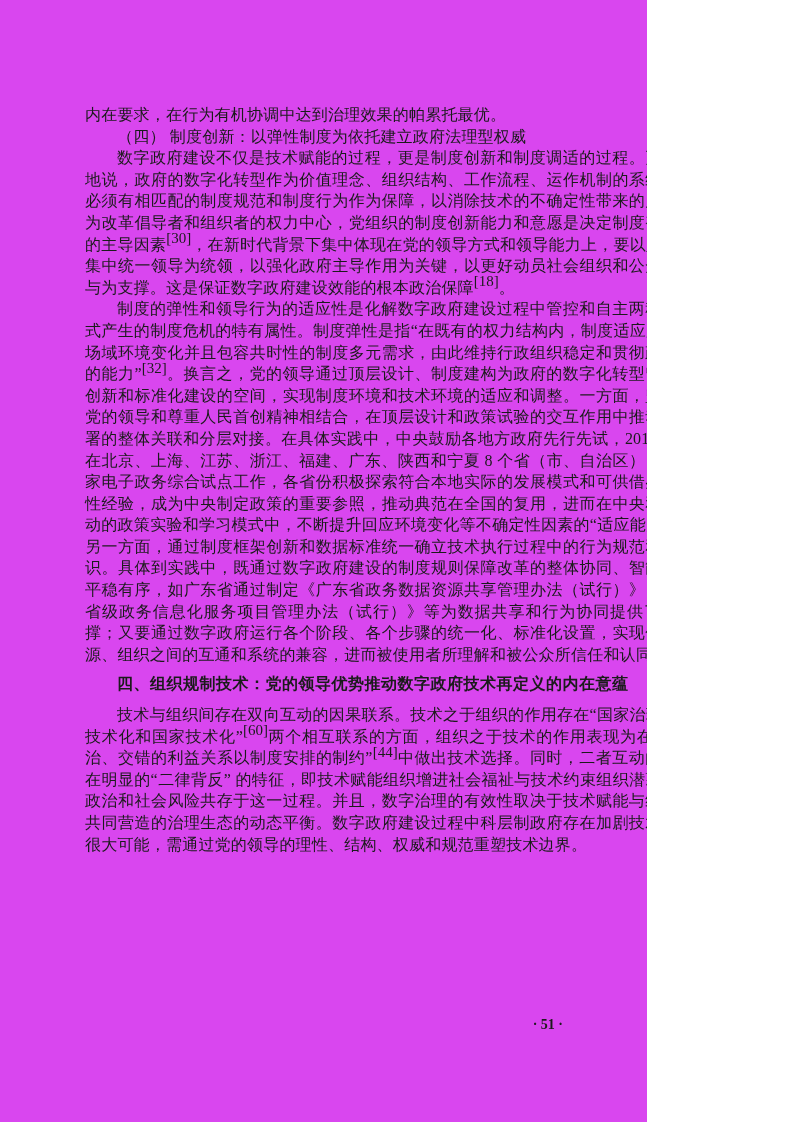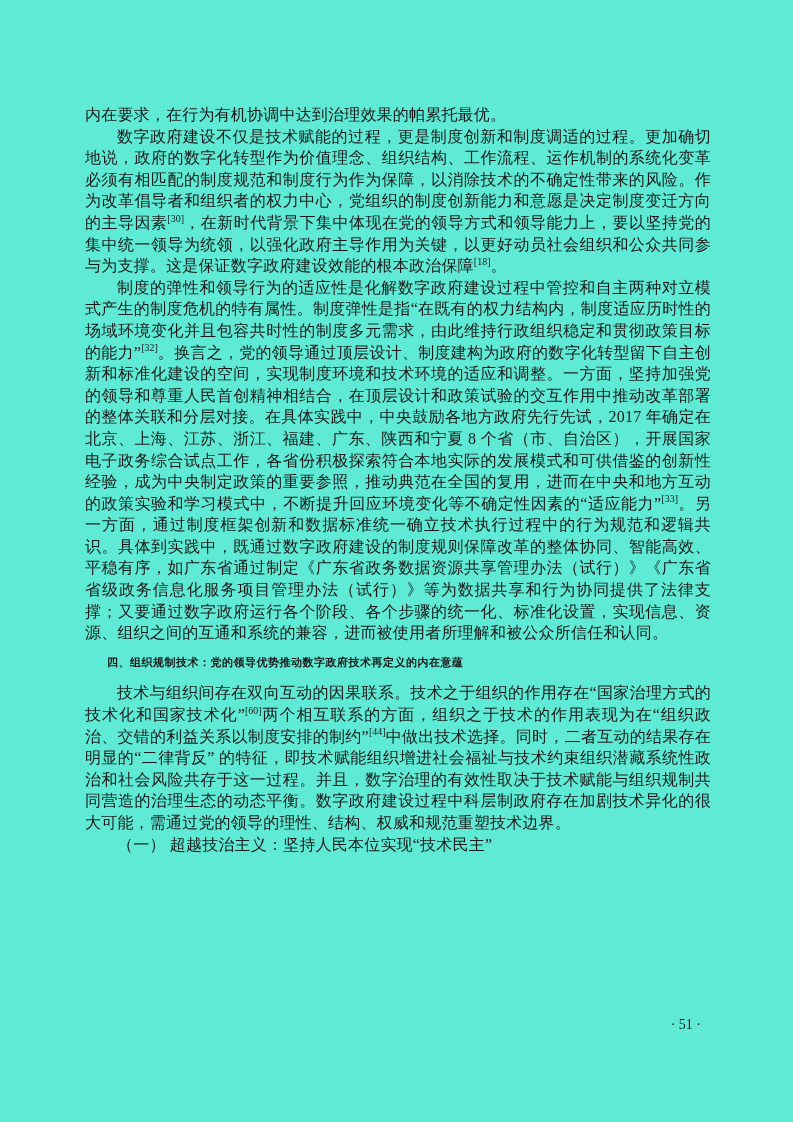--- a/index.html
+++ b/index.html
@@ -2,23 +2,23 @@
 <html lang="zh"><head>
 <meta charset="utf-8">
 <style>
   html, body {
     margin: 0;
     padding: 0;
     background: #ffffff;
   }
   .page {
     position: relative;
-    width: 793px;
+    width: 647px;
     height: 1122px;
-    background: #5eead4;
+    background: #d946ef;
     overflow: hidden;
     font-family: "Liberation Serif", "DejaVu Serif", serif;
     color: #1b1b1b;
   }
   .content {
     position: absolute;
     left: 85px;
     top: 104px;
     width: 626px;
     font-size: 16px;
@@ -34,48 +34,49 @@
   .content p.paragraph,
   .content p.subheading {
     text-indent: 2em;
   }
   .content p.continuation {
     text-indent: 0;
   }
   .content p.heading {
     font-family: "Liberation Sans", "DejaVu Sans", sans-serif;
     font-weight: 700;
-    font-size: 11px;
+    font-size: 16px;
     text-indent: 2em;
     margin: 8px 0 9px 0;
     letter-spacing: 0.5px;
   }
   sup.fn {
-    font-size: 10px;
+    font-size: 15px;
     line-height: 0;
     vertical-align: super;
     letter-spacing: 0;
     margin-top: 30px;
   }
   .page-number {
     position: absolute;
     top: 1016px;
-    right: 92px;
+    right: 84px;
     font-size: 14px;
     line-height: 18px;
     font-family: "Liberation Serif", "DejaVu Serif", serif;
     color: #1b1b1b;
+    font-weight: bold;
   }
 </style>
 </head>
 <body>
 
 <div class="page">
   <div class="content">
       <p class="continuation">内在要求，在行为有机协调中达到治理效果的帕累托最优。</p>
+      <p class="subheading">（四） 制度创新：以弹性制度为依托建立政府法理型权威</p>
       <p class="paragraph">数字政府建设不仅是技术赋能的过程，更是制度创新和制度调适的过程。更加确切地说，政府的数字化转型作为价值理念、组织结构、工作流程、运作机制的系统化变革必须有相匹配的制度规范和制度行为作为保障，以消除技术的不确定性带来的风险。作为改革倡导者和组织者的权力中心，党组织的制度创新能力和意愿是决定制度变迁方向的主导因素<sup class="fn">[30]</sup>，在新时代背景下集中体现在党的领导方式和领导能力上，要以坚持党的集中统一领导为统领，以强化政府主导作用为关键，以更好动员社会组织和公众共同参与为支撑。这是保证数字政府建设效能的根本政治保障<sup class="fn">[18]</sup>。</p>
       <p class="paragraph">制度的弹性和领导行为的适应性是化解数字政府建设过程中管控和自主两种对立模式产生的制度危机的特有属性。制度弹性是指“在既有的权力结构内，制度适应历时性的场域环境变化并且包容共时性的制度多元需求，由此维持行政组织稳定和贯彻政策目标的能力”<sup class="fn">[32]</sup>。换言之，党的领导通过顶层设计、制度建构为政府的数字化转型留下自主创新和标准化建设的空间，实现制度环境和技术环境的适应和调整。一方面，坚持加强党的领导和尊重人民首创精神相结合，在顶层设计和政策试验的交互作用中推动改革部署的整体关联和分层对接。在具体实践中，中央鼓励各地方政府先行先试，2017 年确定在北京、上海、江苏、浙江、福建、广东、陕西和宁夏 8 个省（市、自治区），开展国家电子政务综合试点工作，各省份积极探索符合本地实际的发展模式和可供借鉴的创新性经验，成为中央制定政策的重要参照，推动典范在全国的复用，进而在中央和地方互动的政策实验和学习模式中，不断提升回应环境变化等不确定性因素的“适应能力”<sup class="fn">[33]</sup>。另一方面，通过制度框架创新和数据标准统一确立技术执行过程中的行为规范和逻辑共识。具体到实践中，既通过数字政府建设的制度规则保障改革的整体协同、智能高效、平稳有序，如广东省通过制定《广东省政务数据资源共享管理办法（试行）》《广东省省级政务信息化服务项目管理办法（试行）》等为数据共享和行为协同提供了法律支撑；又要通过数字政府运行各个阶段、各个步骤的统一化、标准化设置，实现信息、资源、组织之间的互通和系统的兼容，进而被使用者所理解和被公众所信任和认同。</p>
       <p class="heading">四、组织规制技术：党的领导优势推动数字政府技术再定义的内在意蕴</p>
       <p class="paragraph">技术与组织间存在双向互动的因果联系。技术之于组织的作用存在“国家治理方式的技术化和国家技术化”<sup class="fn">[60]</sup>两个相互联系的方面，组织之于技术的作用表现为在“组织政治、交错的利益关系以制度安排的制约”<sup class="fn">[44]</sup>中做出技术选择。同时，二者互动的结果存在明显的“二律背反” 的特征，即技术赋能组织增进社会福祉与技术约束组织潜藏系统性政治和社会风险共存于这一过程。并且，数字治理的有效性取决于技术赋能与组织规制共同营造的治理生态的动态平衡。数字政府建设过程中科层制政府存在加剧技术异化的很大可能，需通过党的领导的理性、结构、权威和规范重塑技术边界。</p>
-      <p class="subheading">（一） 超越技治主义：坚持人民本位实现“技术民主”</p>
     </div>
   <div class="page-number">· 51 ·</div>
 </div>
 
 </body></html>

